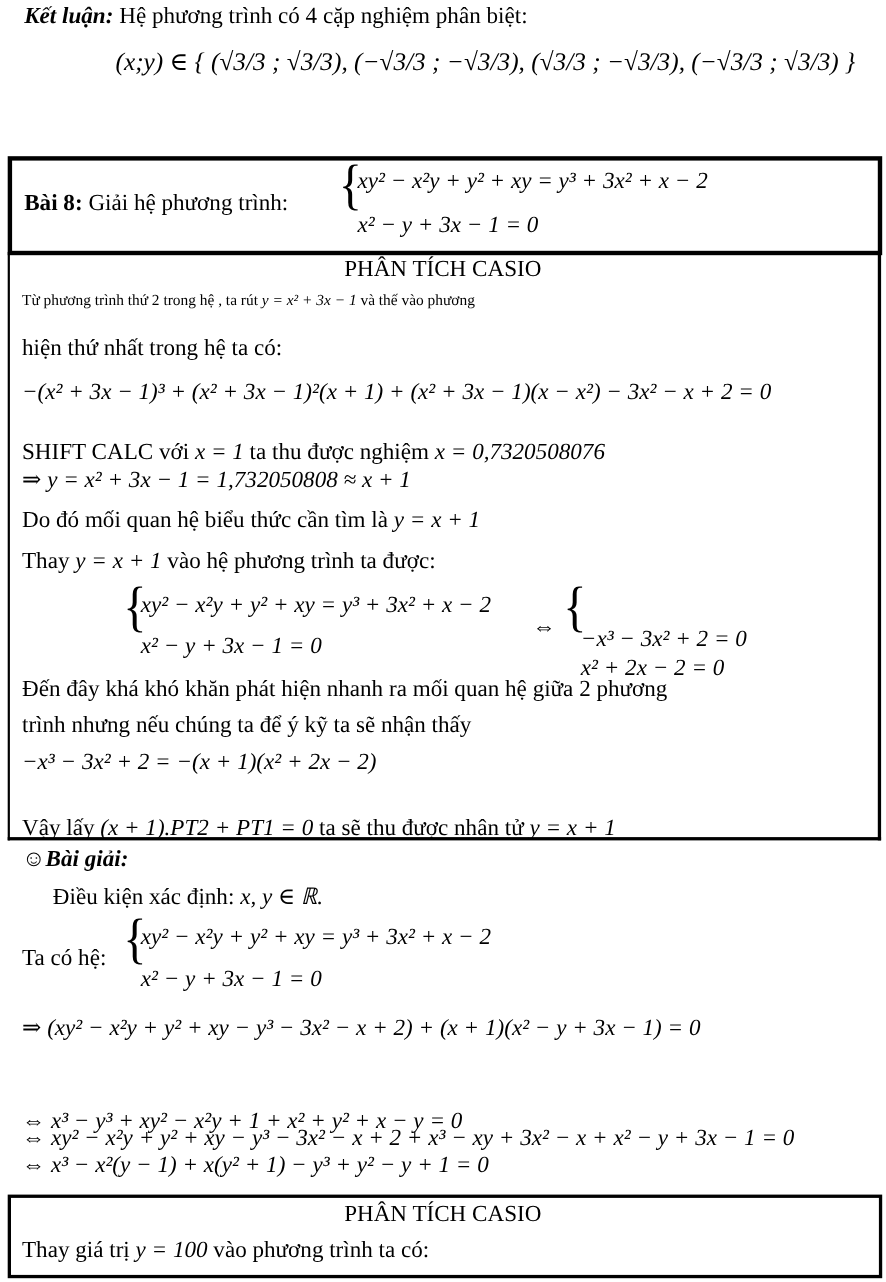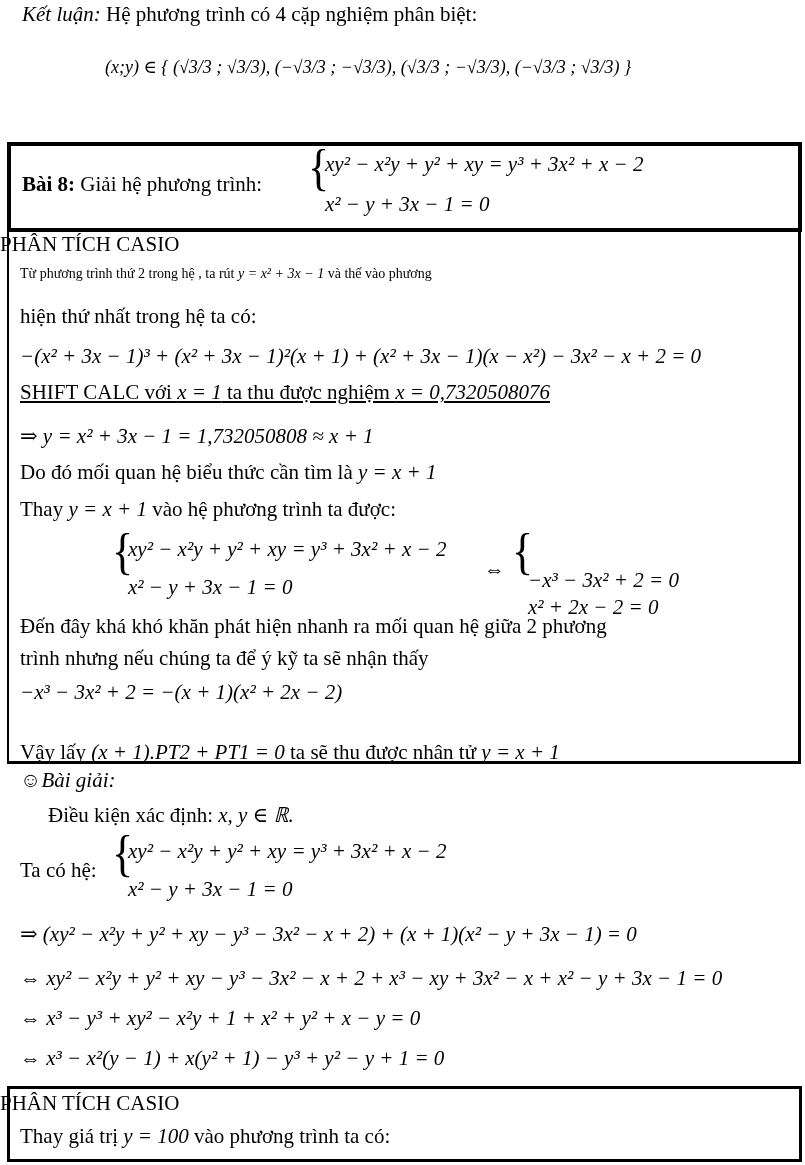--- a/index.html
+++ b/index.html
@@ -1,55 +1,55 @@
 <!DOCTYPE html>
 <html><head>
 <meta charset="utf-8">
 <style>
   html, body { margin:0; padding:0; background:#fff; }
   body { width:805px; height:1165px; position:relative; overflow:hidden;
          font-family:"Liberation Serif","DejaVu Serif",serif; color:#000; font-size:21px; }
   .m { font-family:"Liberation Serif","DejaVu Serif",serif; font-style:italic; }
   .abs { position:absolute; white-space:nowrap; }
   .b { font-weight:bold; }
-  .bi { font-weight:normal; font-style:italic; }
+  .bi { font-weight:bold; font-style:italic; }
   .box1 { position:absolute; left:7px; top:142px; width:787px; height:82px; border:4px solid #000; }
   .box2 { position:absolute; left:7px; top:229px; width:789px; height:532px; border-left:2px solid #000; border-right:3px solid #000; border-bottom:3px solid #000; }
   .box3 { position:absolute; left:7px; top:1086px; width:789px; height:70px; border:3px solid #000; }
-  .center { text-align:left; width:805px; left:0; }
+  .center { text-align:center; width:805px; left:0; }
   .brace { display:inline-block; font-size:44px; transform:scaleY(1.15); line-height:1; }
 </style>
 </head>
 <body>
 
 <div class="abs" style="left:22px;top:2px;">
   <span class="bi">Kết luận:</span>
   <span>Hệ phương trình có 4 cặp nghiệm phân biệt:</span>
 </div>
-<div class="abs m" style="left:105px;top:56px;font-size:18px;">(x;y) ∈ { (√3/3 ; √3/3), (−√3/3 ; −√3/3), (√3/3 ; −√3/3), (−√3/3 ; √3/3) }</div>
+<div class="abs m" style="left:105px;top:44px;font-size:23px;">(x;y) ∈ { (√3/3 ; √3/3), (−√3/3 ; −√3/3), (√3/3 ; −√3/3), (−√3/3 ; √3/3) }</div>
 
 <div class="box1"></div>
 <div class="abs" style="left:22px;top:172px;">
   <span class="b">Bài 8:</span>
   <span>Giải hệ phương trình:</span>
 </div>
 <div class="abs" style="left:308px;top:146px;"><span class="brace">{</span></div>
 <div class="abs m" style="left:325px;top:152px;">xy² − x²y + y² + xy = y³ + 3x² + x − 2</div>
 <div class="abs m" style="left:325px;top:192px;">x² − y + 3x − 1 = 0</div>
 
 <div class="box2"></div>
 <div class="abs center" style="top:232px;">PHÂN TÍCH CASIO</div>
 <div class="abs" style="left:20px;top:266px;font-size:14px;">
   <span>Từ phương trình thứ 2 trong hệ , ta rút</span>
   <span class="m">y = x² + 3x − 1</span>
   <span>và thế vào phương</span>
 </div>
 <div class="abs" style="left:20px;top:304px;">hiện thứ nhất trong hệ ta có:</div>
 <div class="abs m" style="left:20px;top:344px;">−(x² + 3x − 1)³ + (x² + 3x − 1)²(x + 1) + (x² + 3x − 1)(x − x²) − 3x² − x + 2 = 0</div>
-<div class="abs" style="left:20px;top:380px;text-decoration:underline;">
+<div class="abs" style="left:20px;top:398px;">
   <span>SHIFT CALC với</span>
   <span class="m">x = 1</span>
   <span>ta thu được nghiệm</span>
   <span class="m">x = 0,7320508076</span>
 </div>
 <div class="abs m" style="left:20px;top:424px;">⇒ y = x² + 3x − 1 = 1,732050808 ≈ x + 1</div>
 <div class="abs" style="left:20px;top:460px;">
   <span>Do đó mối quan hệ biểu thức cần tìm là</span>
   <span class="m">y = x + 1</span>
 </div>
@@ -80,21 +80,21 @@
 </div>
 <div class="abs" style="left:20px;top:800px;margin-left:28px;">
   <span>Điều kiện xác định:</span>
   <span class="m">x, y ∈ ℝ.</span>
 </div>
 <div class="abs" style="left:20px;top:858px;">Ta có hệ:</div>
 <div class="abs" style="left:112px;top:832px;"><span class="brace">{</span></div>
 <div class="abs m" style="left:128px;top:839px;">xy² − x²y + y² + xy = y³ + 3x² + x − 2</div>
 <div class="abs m" style="left:128px;top:877px;">x² − y + 3x − 1 = 0</div>
 <div class="abs m" style="left:20px;top:922px;">⇒ (xy² − x²y + y² + xy − y³ − 3x² − x + 2) + (x + 1)(x² − y + 3x − 1) = 0</div>
-<div class="abs m" style="left:20px;top:966px;">⇔ xy² − x²y + y² + xy − y³ − 3x² − x + 2 + x³ − xy + 3x² − x + x² − y + 3x − 1 = 0</div>
+<div class="abs m" style="left:20px;top:1022px;">⇔ xy² − x²y + y² + xy − y³ − 3x² − x + 2 + x³ − xy + 3x² − x + x² − y + 3x − 1 = 0</div>
 <div class="abs m" style="left:20px;top:1006px;">⇔ x³ − y³ + xy² − x²y + 1 + x² + y² + x − y = 0</div>
 <div class="abs m" style="left:20px;top:1046px;">⇔ x³ − x²(y − 1) + x(y² + 1) − y³ + y² − y + 1 = 0</div>
 
 <div class="box3"></div>
 <div class="abs center" style="top:1091px;">PHÂN TÍCH CASIO</div>
 <div class="abs" style="left:20px;top:1124px;">
   <span>Thay giá trị</span>
   <span class="m">y = 100</span>
   <span>vào phương trình  ta có:</span>
 </div>

